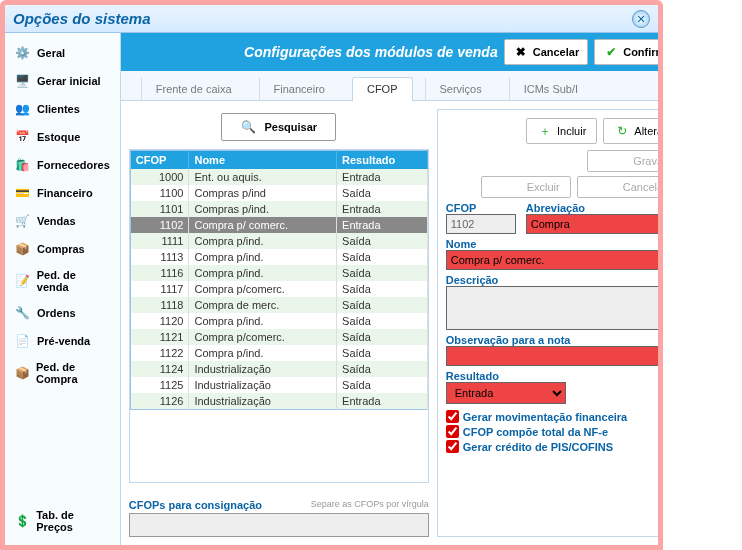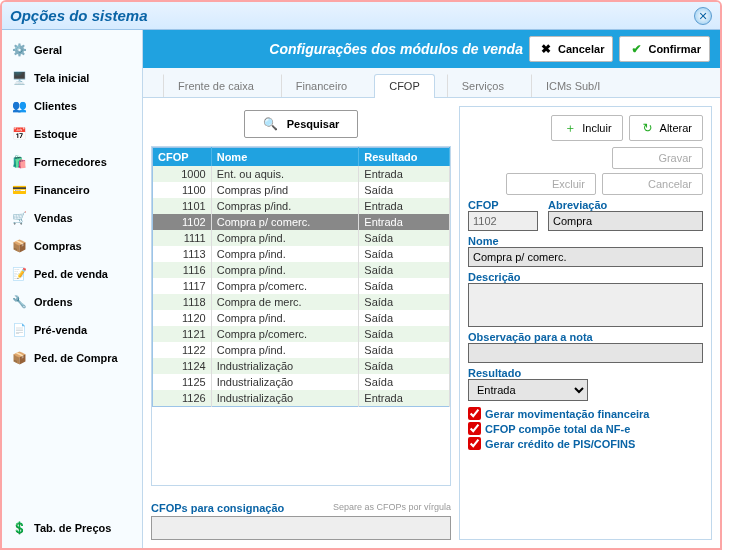--- a/index.html
+++ b/index.html
@@ -1,17 +1,17 @@
 <!DOCTYPE html>
 <html><head>
 <meta charset="utf-8">
 <style>
 * { box-sizing: border-box; margin: 0; padding: 0; font-family: Tahoma, Arial, sans-serif; font-size: 11px; }
 body { background: #fff; }
-.window { width: 722px; height: 550px; border: 2px solid #fca5a5; border-radius: 6px 6px 0 0; overflow: hidden; background: #f7fcff; }
+.window { width: 663px; height: 550px; border: 5px solid #fca5a5; border-radius: 6px 6px 0 0; overflow: hidden; background: #f7fcff; }
 .titlebar { height: 28px; background: linear-gradient(#e8f3ff,#d6ebff); border-bottom: 1px solid #9cc4e8; display: flex; align-items: center; padding: 0 8px; }
 .titlebar .title { color: #0a64a6; font-size: 15px; font-style: italic; font-weight: bold; flex: 1; }
 .close-btn { width: 18px; height: 18px; border-radius: 50%; background: radial-gradient(#fff,#8fc8f0); border: 1px solid #5a9bd0; color: #0a64a6; font-size: 11px; text-align: center; line-height: 16px; cursor: pointer; }
 .body { display: flex; height: calc(100% - 28px); }
 .sidebar { width: 140px; padding: 8px 6px; display: flex; flex-direction: column; gap: 4px; }
 .sidebar-item { display: flex; align-items: center; gap: 6px; padding: 4px 4px; cursor: pointer; color: #000; font-weight: bold; font-size: 11px; border-radius: 3px; }
 .sidebar-item.sep { margin-top: auto; }
 .icon { width: 16px; height: 16px; display: inline-flex; align-items: center; justify-content: center; font-size: 12px; }
 .main { flex: 1; display: flex; flex-direction: column; border-left: 1px solid #c0d8ec; }
 .header { background: #20a2e0; color: #fff; padding: 6px 10px; display: flex; align-items: center; }
@@ -36,21 +36,21 @@
 .consig-label { color: #0a64a6; font-weight: bold; }
 .consig-hint { color: #999; font-size: 9px; float: right; }
 .consig input { width: 100%; height: 24px; border: 1px solid #999; background: #eee; margin-top: 2px; padding: 2px 4px; }
 .right-pane { flex: 1; border: 1px solid #c0d8ec; padding: 8px; display: flex; flex-direction: column; gap: 4px; }
 .toolbar { display: flex; gap: 6px; flex-wrap: wrap; justify-content: flex-end; }
 .toolbar .btn { border: 1px solid #bbb; padding: 4px 10px; display: inline-flex; align-items: center; gap: 4px; cursor: pointer; background: #fff; border-radius: 2px; }
 .toolbar .btn.disabled { color: #aaa; cursor: default; padding-left: 45px; }
 .field-row { display: flex; gap: 10px; }
 .field { display: flex; flex-direction: column; }
 .field label { color: #0a64a6; font-weight: bold; font-size: 11px; }
-.field input, .field select, .field textarea { border: 1px solid #666; padding: 3px 4px; background: #e5e5e5; font-size: 11px; }
+.field input, .field select, .field textarea { border: 1px solid #666; padding: 3px 4px; background: #ef4444; font-size: 11px; }
 .field input[readonly] { background: #eee; color: #666; }
 .field textarea { background: #eee; resize: none; }
 .checks { display: flex; flex-direction: column; gap: 2px; margin-top: 2px; }
 .checks label { color: #0a64a6; font-weight: bold; display: flex; align-items: center; gap: 4px; }
 .checks input { accent-color: #d00; }
 </style>
 </head>
 <body>
 
 <div class="window">
@@ -59,21 +59,21 @@
     <span class="close-btn">✕</span>
   </div>
   <div class="body">
     <div class="sidebar" id="sidebar">
         <div class="sidebar-item">
           <span class="icon">⚙️</span>
           <span>Geral</span>
         </div>
         <div class="sidebar-item">
           <span class="icon">🖥️</span>
-          <span>Tela inicial</span>
+          <span>Gerar inicial</span>
         </div>
         <div class="sidebar-item">
           <span class="icon">👥</span>
           <span>Clientes</span>
         </div>
         <div class="sidebar-item">
           <span class="icon">📅</span>
           <span>Estoque</span>
         </div>
         <div class="sidebar-item">

